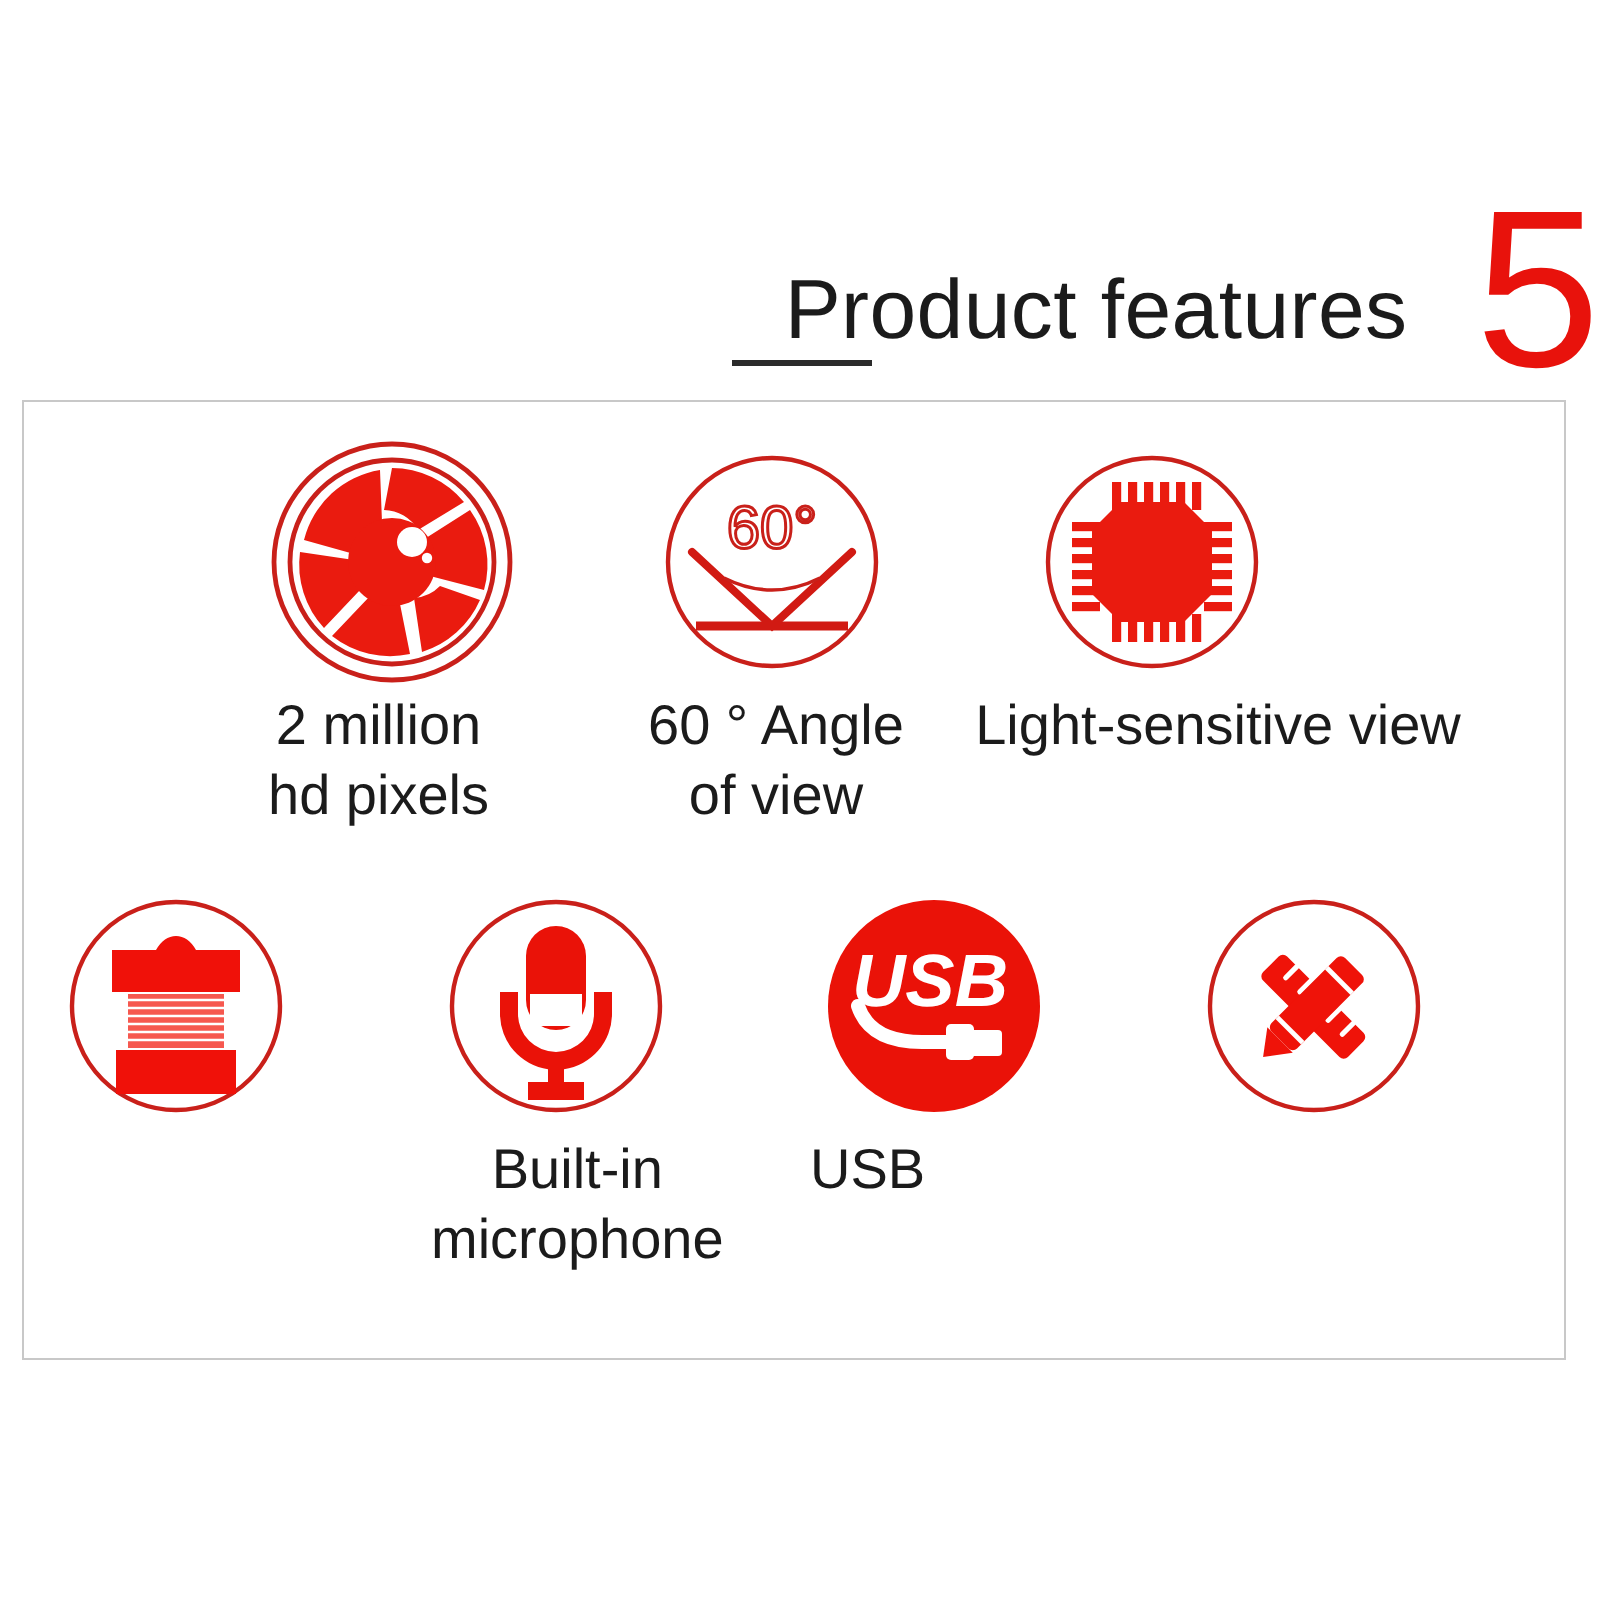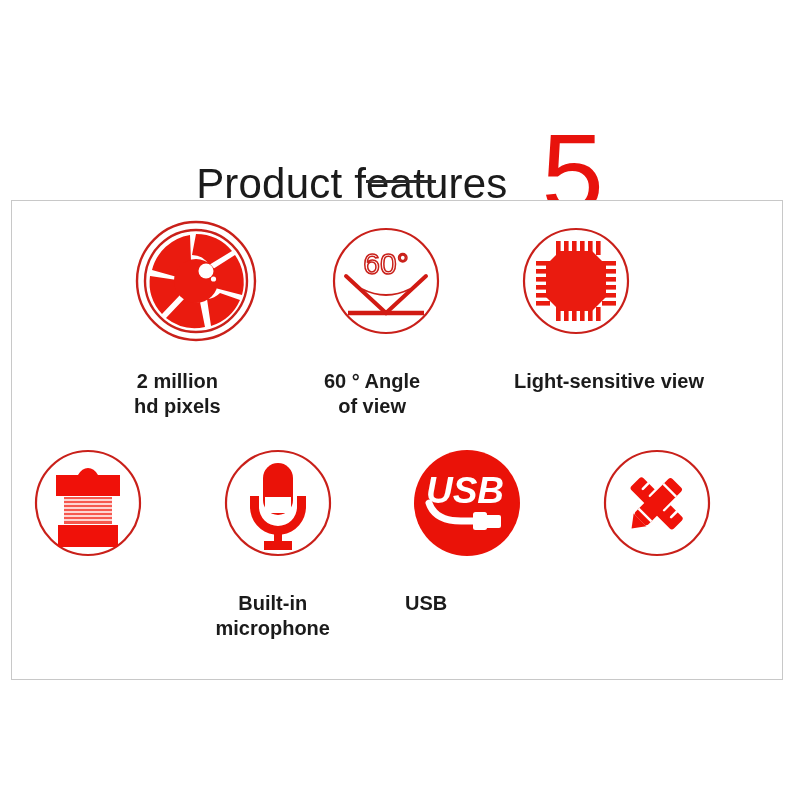--- a/index.html
+++ b/index.html
@@ -23,23 +23,22 @@
     left: 0;
     top: 0;
     width: 800px;
     height: 200px;
   }
   .title-row {
     position: absolute;
     left: 0;
     top: 86px;
     width: 800px;
-    text-align: center;
+    text-align: right;
     white-space: nowrap;
-    margin-top: 29px;
   }
   .title-text {
     font-size: 42px;
     font-weight: 400;
     color: #1b1b1b;
     letter-spacing: 0.2px;
     vertical-align: baseline;
   }
   .title-number {
     font-size: 112px;
@@ -94,27 +93,27 @@
     display: flex;
     flex-direction: column;
     align-items: flex-start;
   }
   .feature-icon {
     width: 124px;
     height: 124px;
     display: block;
   }
   .feature-label {
-    margin-top: 26px;
+    margin-top: 2px;
     text-align: center;
-    font-size: 20px;
+    font-size: 28px;
     line-height: 1.25;
     color: #1b1b1b;
     white-space: pre-line;
-    font-weight: 700;
+    font-weight: 400;
   }
   .feature-label.wide {
     width: 260px;
     margin-left: -35px;
   }
   .feature-label.empty {
     min-height: 0;
   }
 </style>
 </head>

